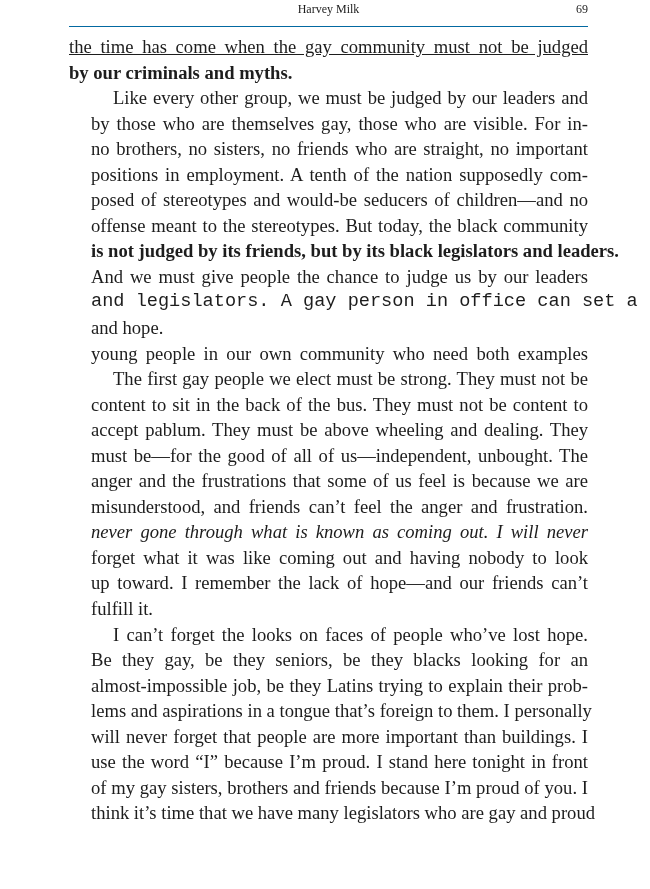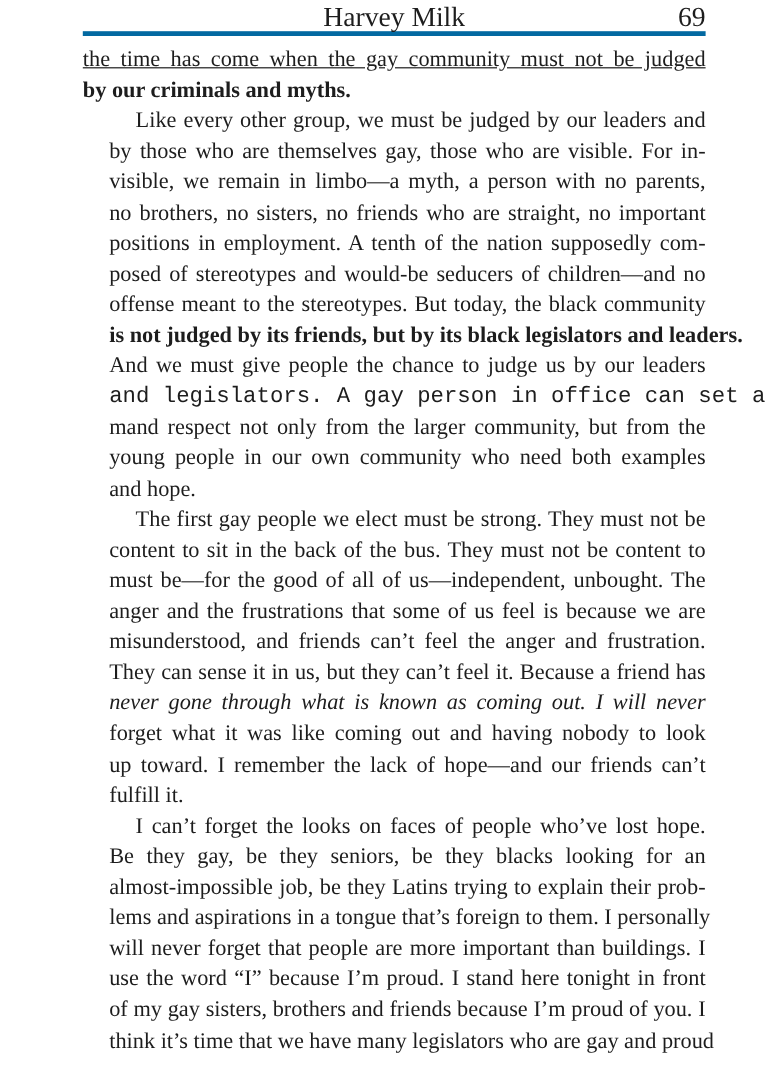--- a/index.html
+++ b/index.html
@@ -4,22 +4,22 @@
 <style>
   html, body { margin: 0; padding: 0; background: #ffffff; }
   body { width: 650px; height: 889px; overflow: hidden; position: relative; }
   .page {
     position: absolute; left: 69px; top: 0; width: 519px;
     font-family: "Liberation Serif", "DejaVu Serif", serif;
     color: #1d1d1d;
   }
   .running-head {
     position: relative; height: 26px;
-    border-bottom: 4px solid #0369a1;
-    font-size: 23px;
+    border-bottom: 1px solid #0369a1;
+    font-size: 12px;
   }
   .running-head .title {
     position: absolute; left: 0; right: 0; top: 2px;
     text-align: center;
   }
   .running-head .folio {
     position: absolute; right: 0; top: 2px;
   }
   .body-text {
     margin-top: 7px;
@@ -43,39 +43,37 @@
   </div>
 
   <div class="body-text">
     <p>
       <span class="line" style="display: block; text-decoration: underline;">the time has come when the gay community must not be judged</span>
       <span class="line last" style="display: block; font-weight: bold;">by our criminals and myths.</span>
     </p>
     <p class="indent">
       <span class="line" style="padding-left: 22px; display: block;">Like every other group, we must be judged by our leaders and</span>
       <span class="line" style="display: block;">by those who are themselves gay, those who are visible. For in-</span>
-      <span class="line" style="display: block;">visible, we remain in limbo—a myth, a person with no parents,</span>
       <span class="line" style="display: block;">no brothers, no sisters, no friends who are straight, no important</span>
       <span class="line" style="display: block;">positions in employment. A tenth of the nation supposedly com-</span>
       <span class="line" style="display: block;">posed of stereotypes and would-be seducers of children—and no</span>
       <span class="line" style="display: block;">offense meant to the stereotypes. But today, the black community</span>
       <span class="line" style="display: block; font-weight: bold;">is not judged by its friends, but by its black legislators and leaders.</span>
       <span class="line" style="display: block;">And we must give people the chance to judge us by our leaders</span>
       <span class="line" style="display: block; font-family: Liberation Mono, monospace;">and legislators. A gay person in office can set a tone, can com-</span>
-      <span class="line" style="display: block;">mand respect not only from the larger community, but from the</span>
+      <span class="line last" style="display: block;">and hope.</span>
       <span class="line" style="display: block;">young people in our own community who need both examples</span>
-      <span class="line last" style="display: block;">and hope.</span>
     </p>
     <p class="indent">
       <span class="line" style="padding-left: 22px; display: block;">The first gay people we elect must be strong. They must not be</span>
       <span class="line" style="display: block;">content to sit in the back of the bus. They must not be content to</span>
+      <span class="line" style="display: block;">accept pablum. They must be above wheeling and dealing. They</span>
       <span class="line" style="display: block;">must be—for the good of all of us—independent, unbought. The</span>
       <span class="line" style="display: block;">anger and the frustrations that some of us feel is because we are</span>
       <span class="line" style="display: block;">misunderstood, and friends can’t feel the anger and frustration.</span>
-      <span class="line" style="display: block;">They can sense it in us, but they can’t feel it. Because a friend has</span>
       <span class="line" style="display: block; font-style: italic;">never gone through what is known as coming out. I will never</span>
       <span class="line" style="display: block;">forget what it was like coming out and having nobody to look</span>
       <span class="line" style="display: block;">up toward. I remember the lack of hope—and our friends can’t</span>
       <span class="line last" style="display: block;">fulfill it.</span>
     </p>
     <p class="indent">
       <span class="line" style="padding-left: 22px; display: block;">I can’t forget the looks on faces of people who’ve lost hope.</span>
       <span class="line" style="display: block;">Be they gay, be they seniors, be they blacks looking for an</span>
       <span class="line" style="display: block;">almost-impossible job, be they Latins trying to explain their prob-</span>
       <span class="line" style="display: block;">lems and aspirations in a tongue that’s foreign to them. I personally</span>

